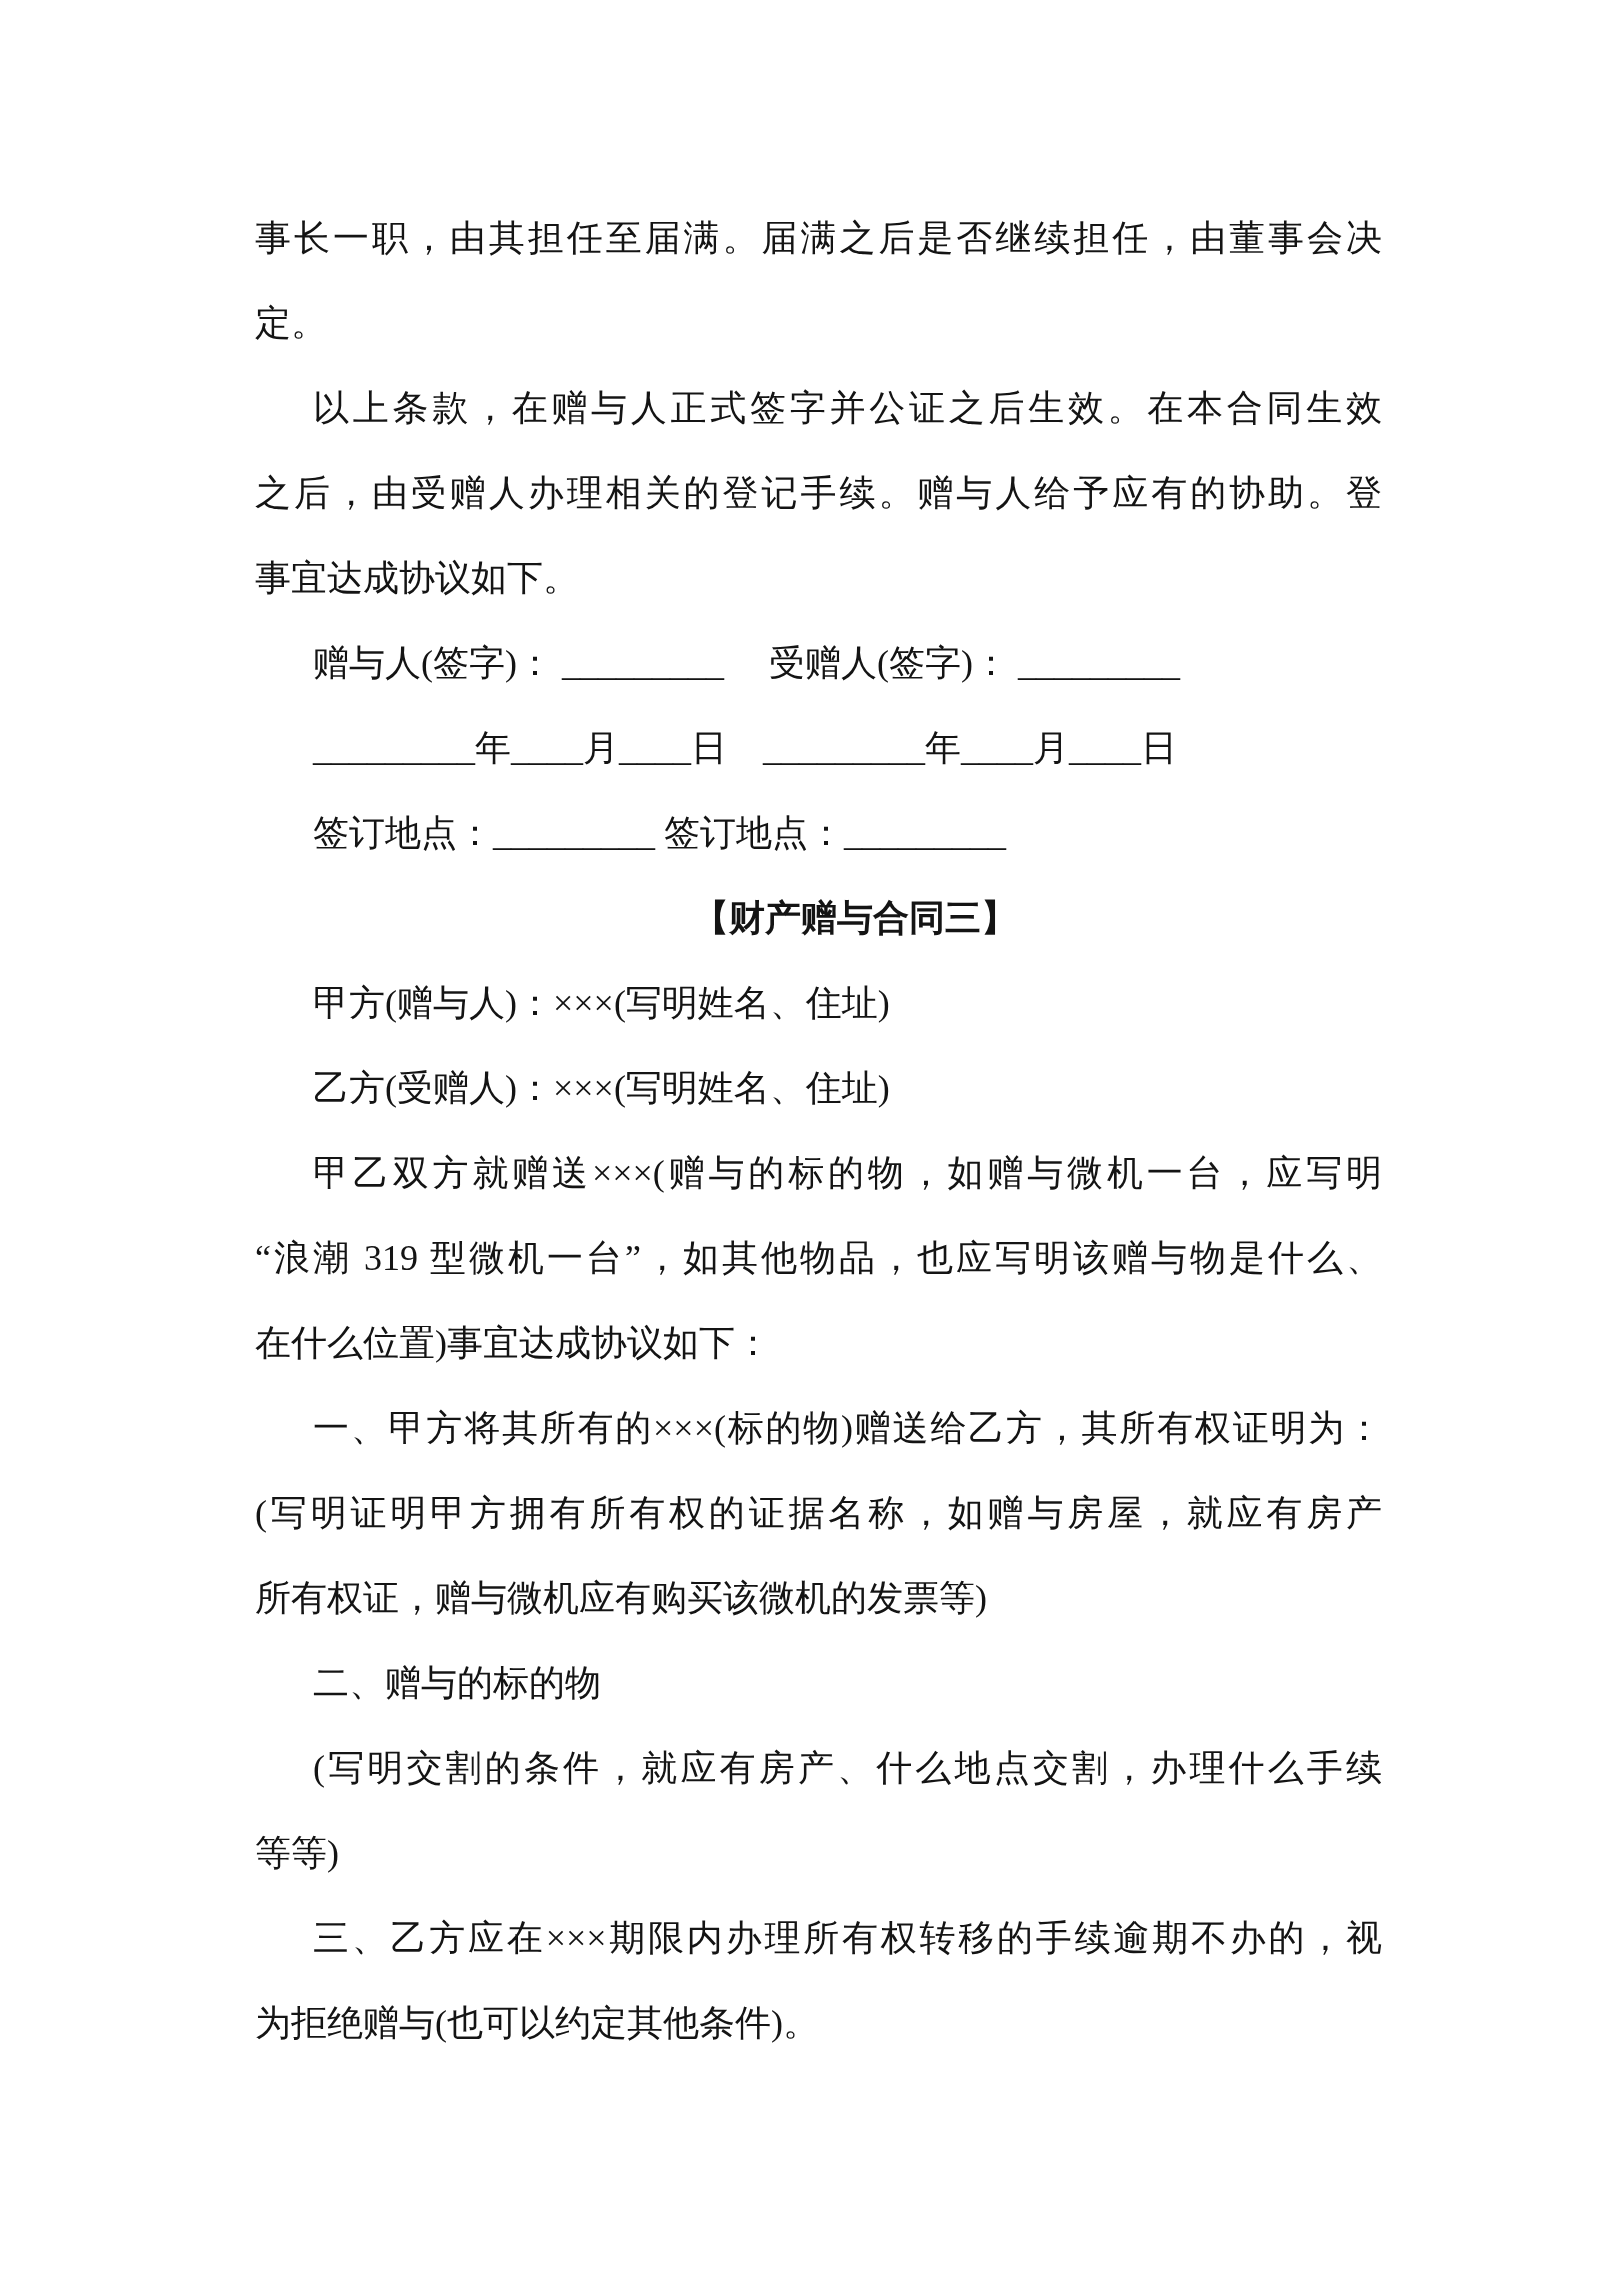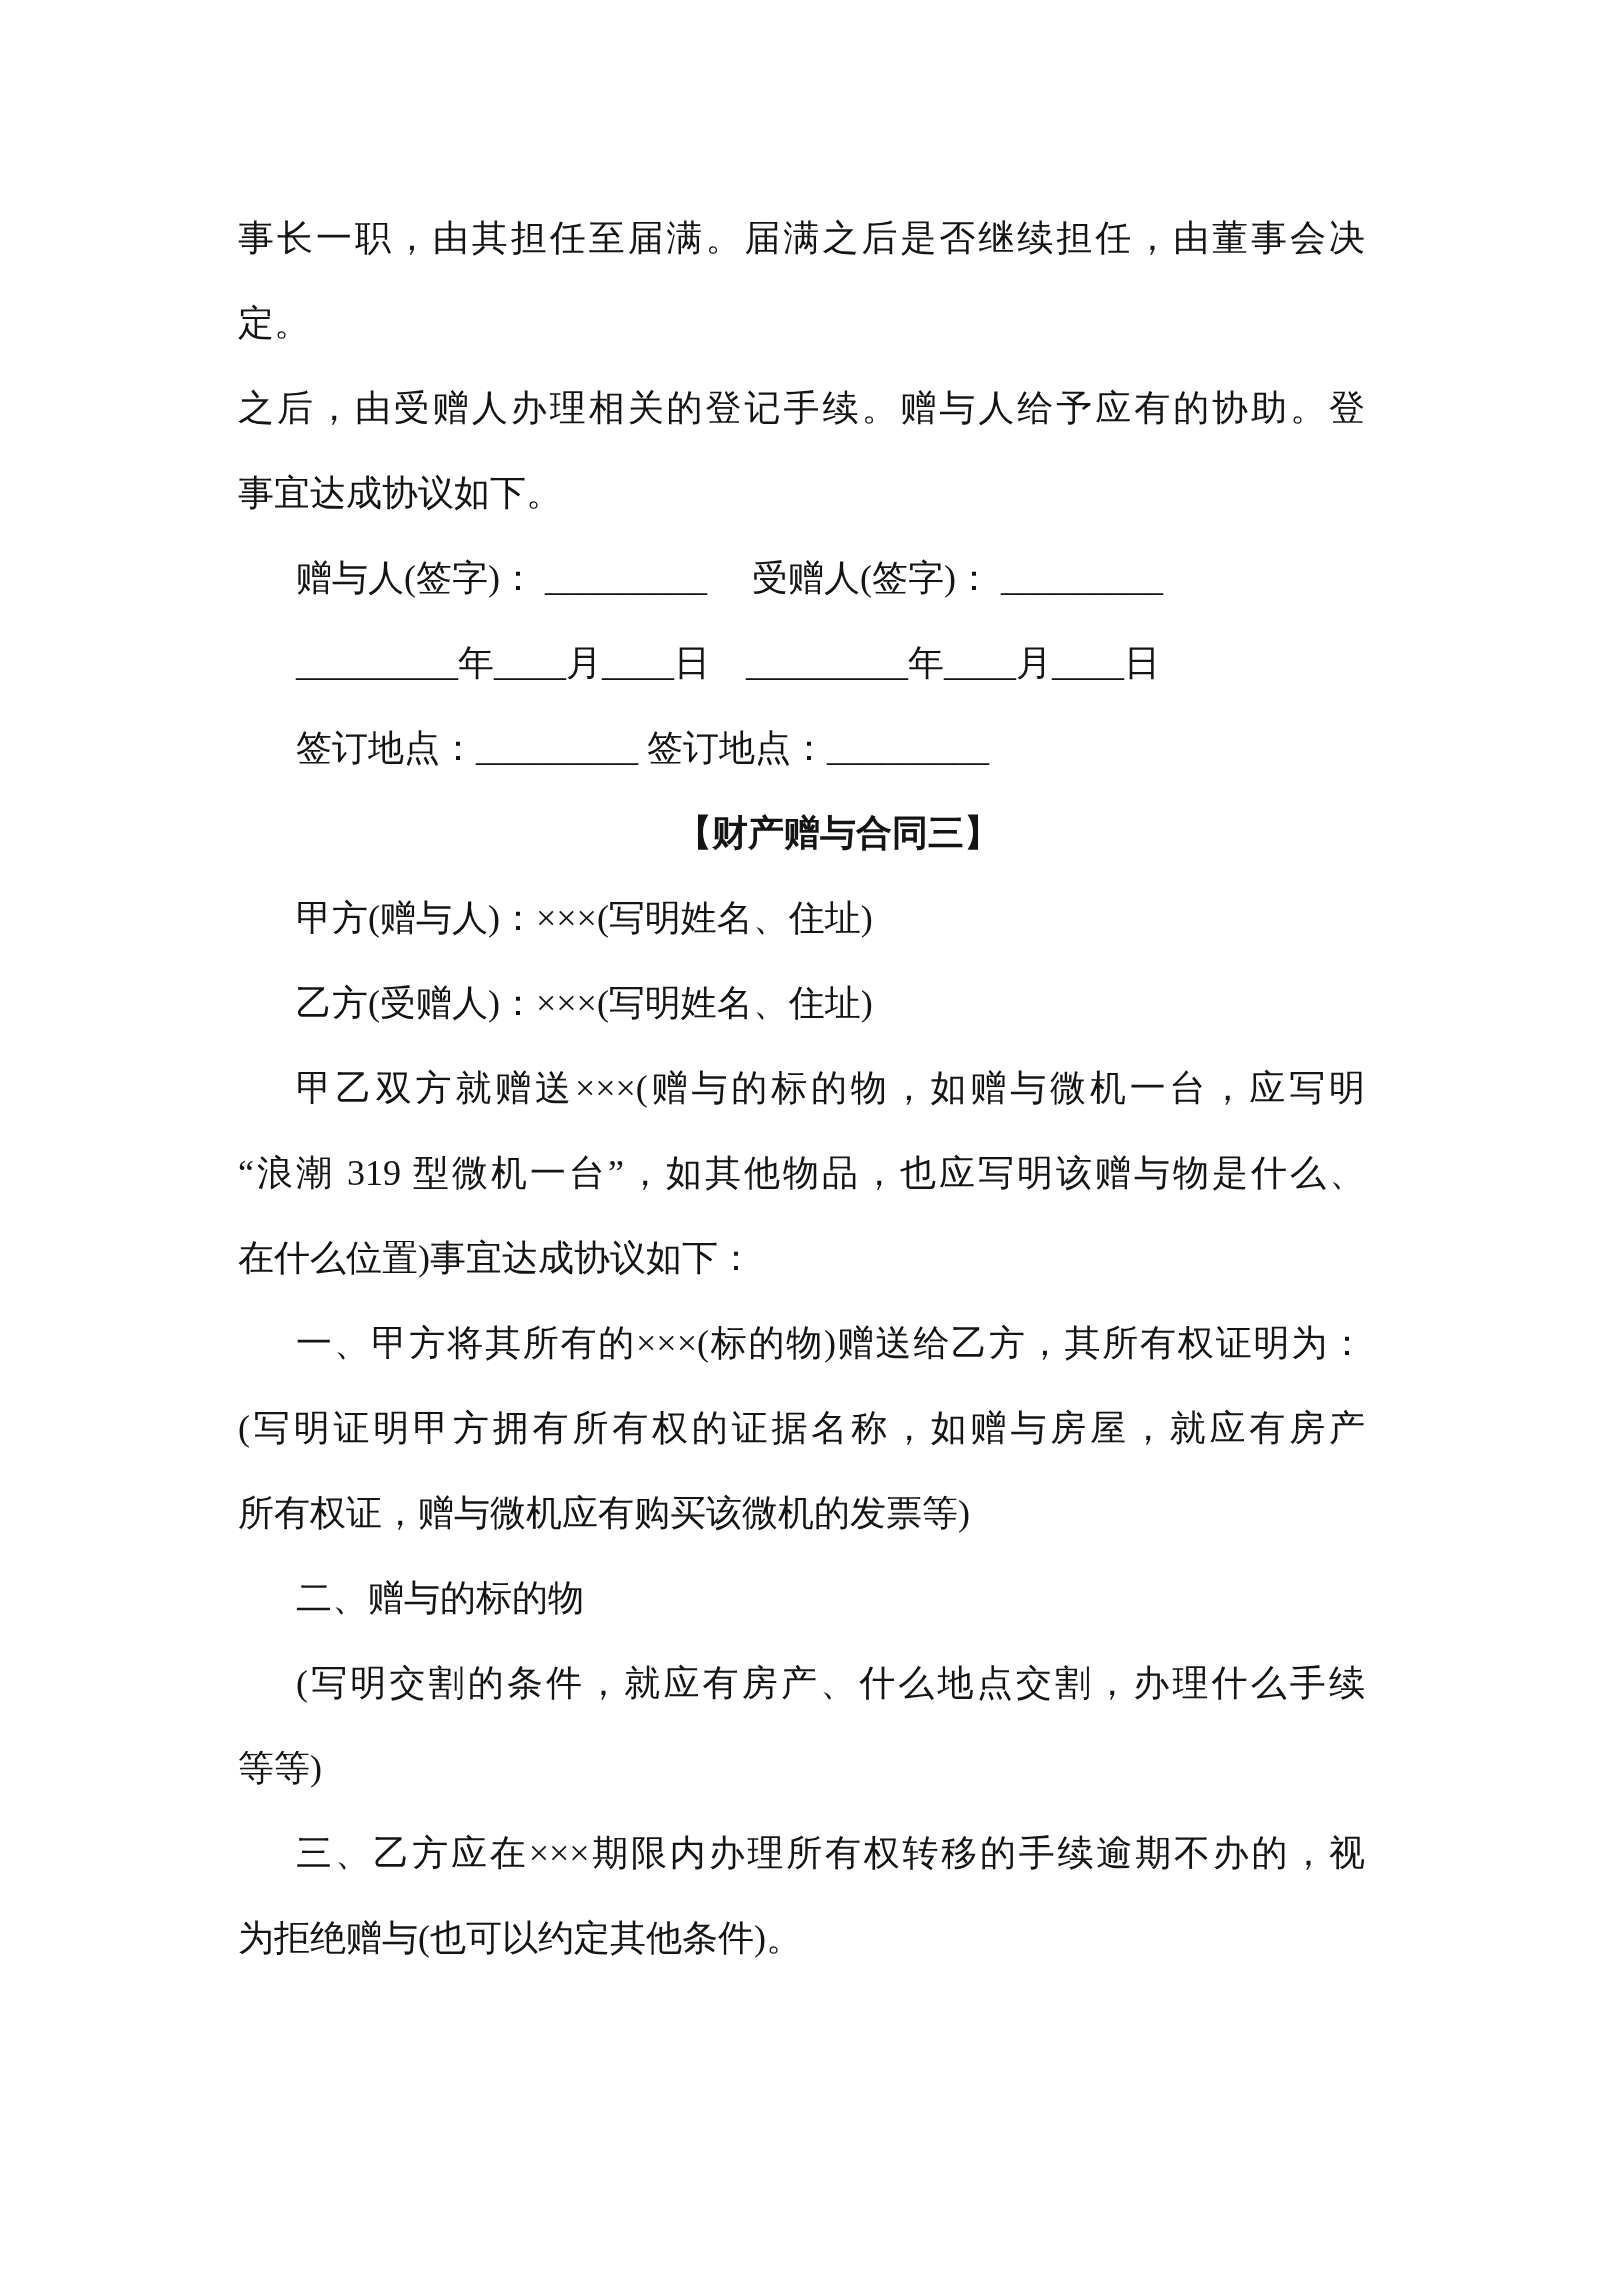--- a/index.html
+++ b/index.html
@@ -7,21 +7,21 @@
   .page {
     position: relative;
     width: 1623px;
     height: 2294px;
     background: #ffffff;
     overflow: hidden;
     font-family: "Liberation Serif", "DejaVu Serif", serif;
   }
   .content {
     position: absolute;
-    left: 238px;
+    left: 255px;
     top: 196px;
     width: 1127px;
     color: #141414;
     font-size: 36px;
     line-height: 85px;
   }
   .ln {
     white-space: pre-wrap;
     text-align: left;
   }
@@ -41,20 +41,21 @@
     text-indent: 73px;
   }
 </style>
 </head>
 <body>
 
 <div class="page">
   <div class="content">
     <div class="ln j">事长一职，由其担任至届满。届满之后是否继续担任，由董事会决</div>
     <div class="ln">定。</div>
+    <div class="ln j i">以上条款，在赠与人正式签字并公证之后生效。在本合同生效</div>
     <div class="ln j">之后，由受赠人办理相关的登记手续。赠与人给予应有的协助。登</div>
     <div class="ln">事宜达成协议如下。</div>
     <div class="ln i">赠与人(签字)： _________　 受赠人(签字)： _________</div>
     <div class="ln i">_________年____月____日　_________年____月____日</div>
     <div class="ln i">签订地点：_________ 签订地点：_________</div>
     <div class="ln c">【财产赠与合同三】</div>
     <div class="ln i">甲方(赠与人)：×××(写明姓名、住址)</div>
     <div class="ln i">乙方(受赠人)：×××(写明姓名、住址)</div>
     <div class="ln j i">甲乙双方就赠送×××(赠与的标的物，如赠与微机一台，应写明</div>
     <div class="ln j">“浪潮 319 型微机一台”，如其他物品，也应写明该赠与物是什么、</div>

